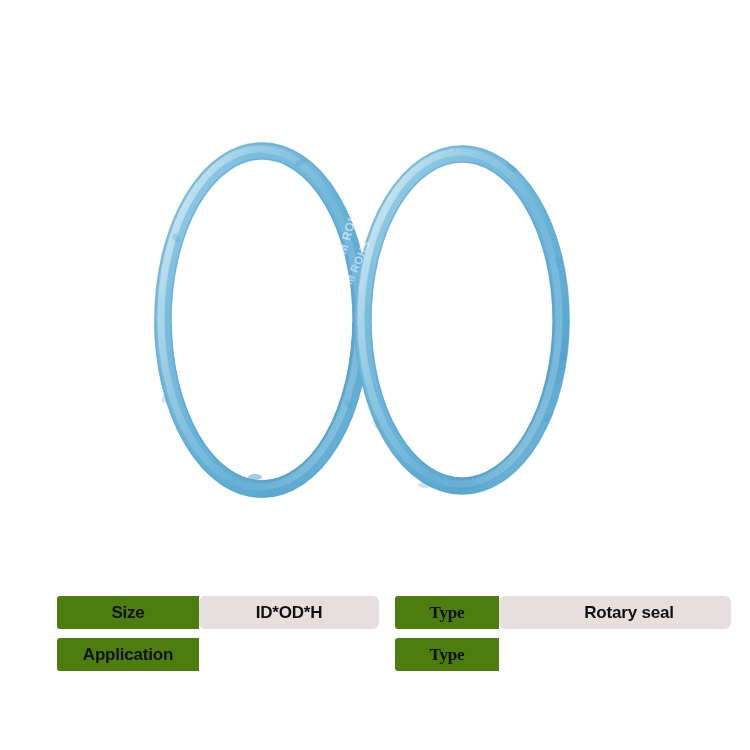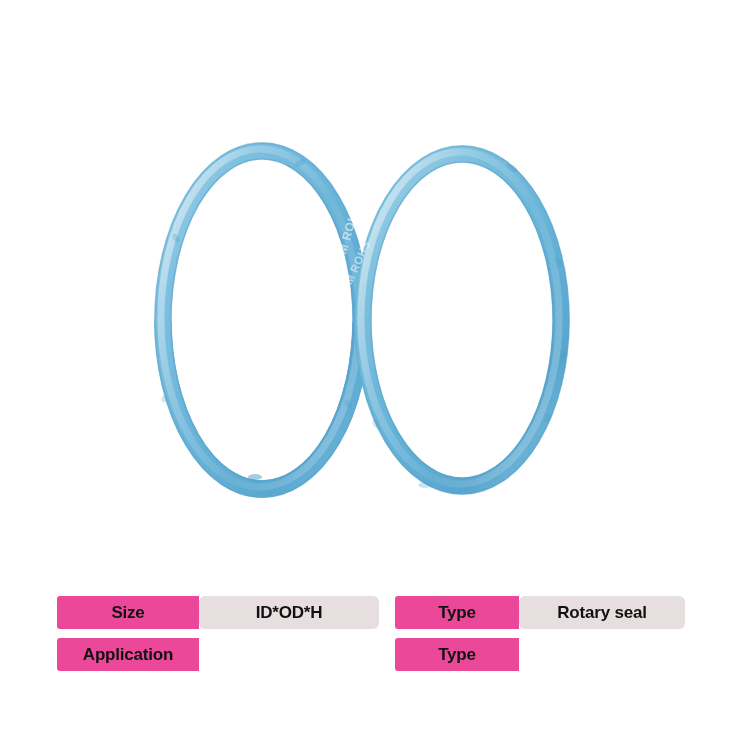--- a/index.html
+++ b/index.html
@@ -41,21 +41,21 @@
     display: flex;
     flex-direction: column;
     gap: 9px;
   }
   .spec-row {
     display: flex;
     height: 33px;
     align-items: stretch;
   }
   .spec-label {
-    background: #ec4899;
+    background: #4d7c0f;
     color: #111111;
     font-weight: bold;
     font-size: 17px;
     display: flex;
     align-items: center;
     justify-content: center;
     border-radius: 3px 0 0 3px;
     letter-spacing: -0.2px;
     white-space: nowrap;
   }
@@ -72,22 +72,22 @@
     border-radius: 6px;
   }
 
   
   #table-left        { left: 57px;  top: 0; }
   #table-left .spec-label { width: 142px; }
   #table-left .spec-value { width: 180px; }
 
   
   #table-right       { left: 395px; top: 0; }
-  #table-right .spec-label { width: 124px; }
-  #table-right .spec-value { width: 166px; }
+  #table-right .spec-label { width: 104px; font-family: Liberation Serif, serif; }
+  #table-right .spec-value { width: 204px; padding-left: 28px; }
 </style>
 </head>
 <body>
 
 <div id="product-photo">
   <svg width="750" height="580" viewBox="0 0 750 580">
     <defs>
 
       <linearGradient id="tubeGrad" x1="0%" y1="0%" x2="100%" y2="100%">
         <stop offset="0%" stop-color="#a8d6ea"></stop>

